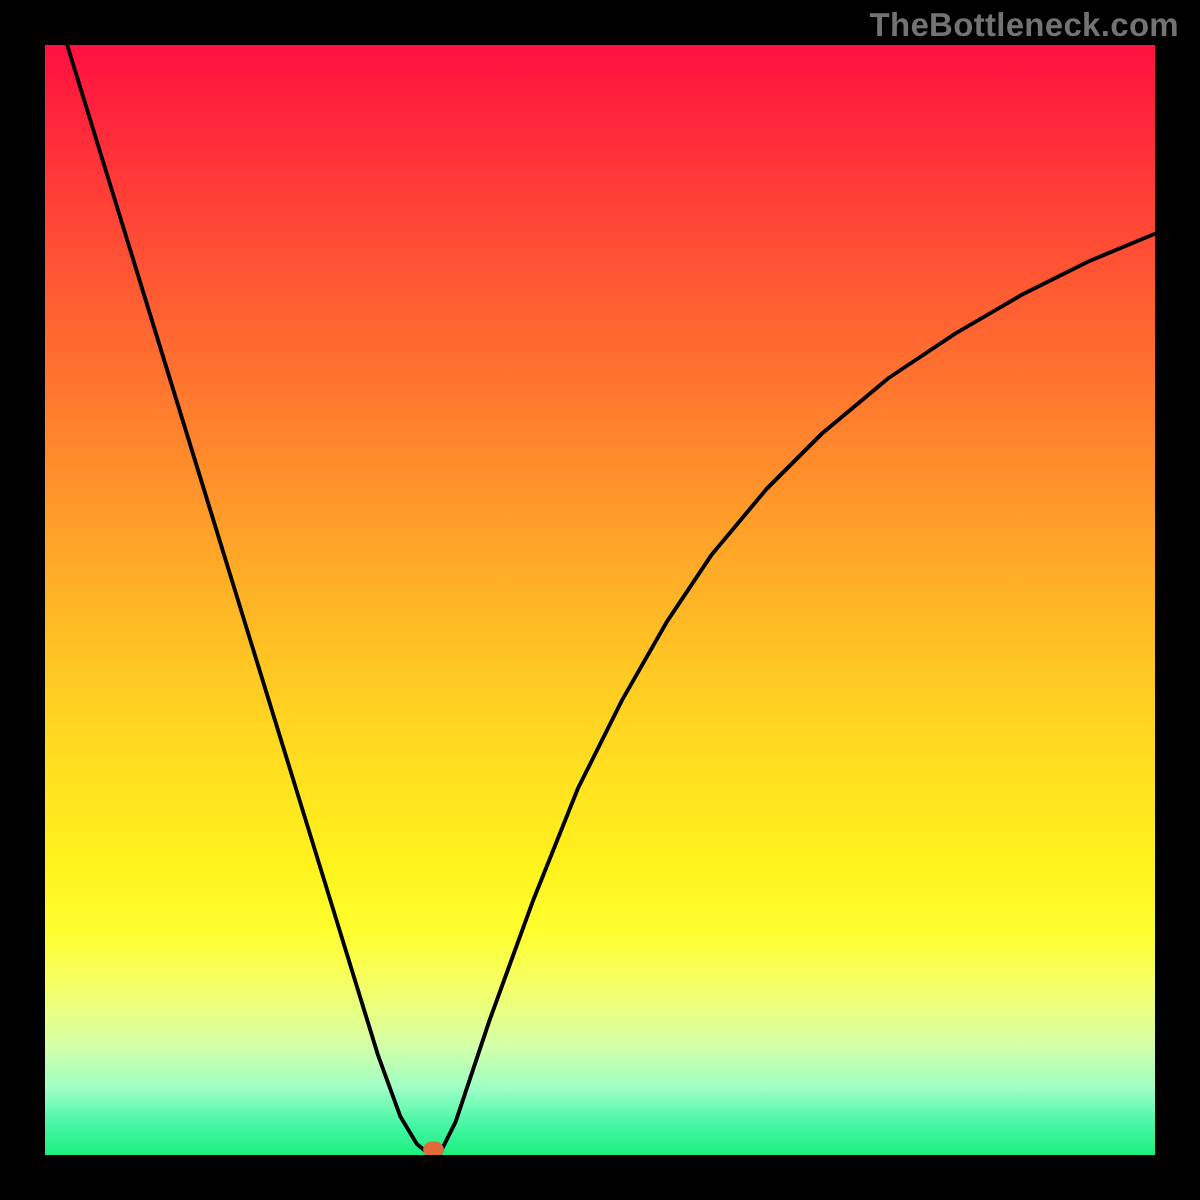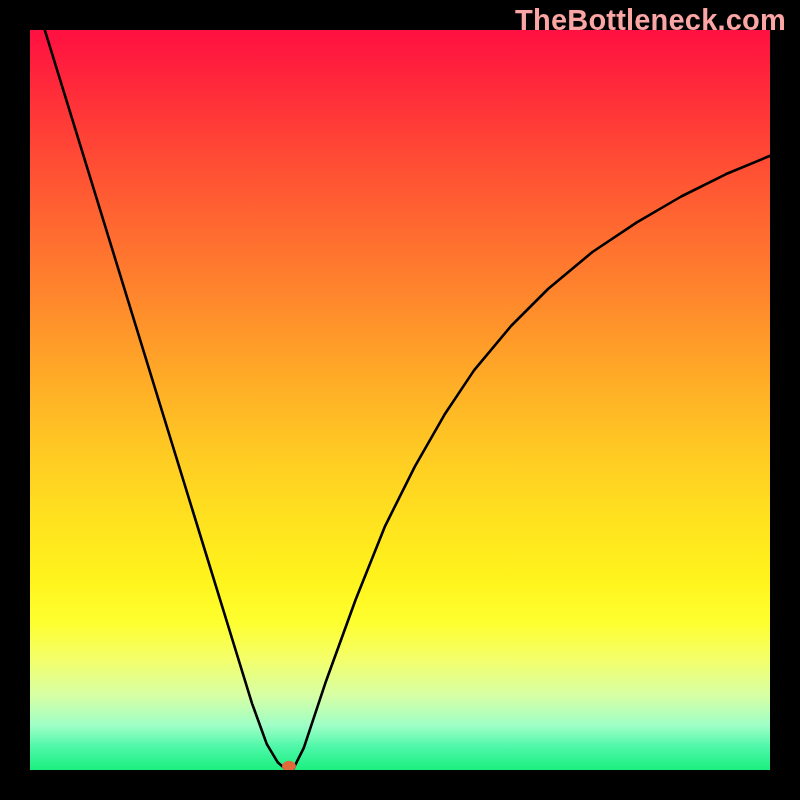--- a/index.html
+++ b/index.html
@@ -14,22 +14,22 @@
   .frame {
     position: relative;
     width: 800px;
     height: 800px;
     background: #000;
   }
   .watermark {
     position: absolute;
     top: 4px;
     right: 14px;
-    color: #fca5a5;
-    font-size: 29px;
+    color: #737373;
+    font-size: 22px;
     font-weight: 600;
     letter-spacing: 0.2px;
     user-select: none;
   }
   .plot-area {
     position: absolute;
     left: 30px;
     top: 30px;
     width: 740px;
     height: 740px;

